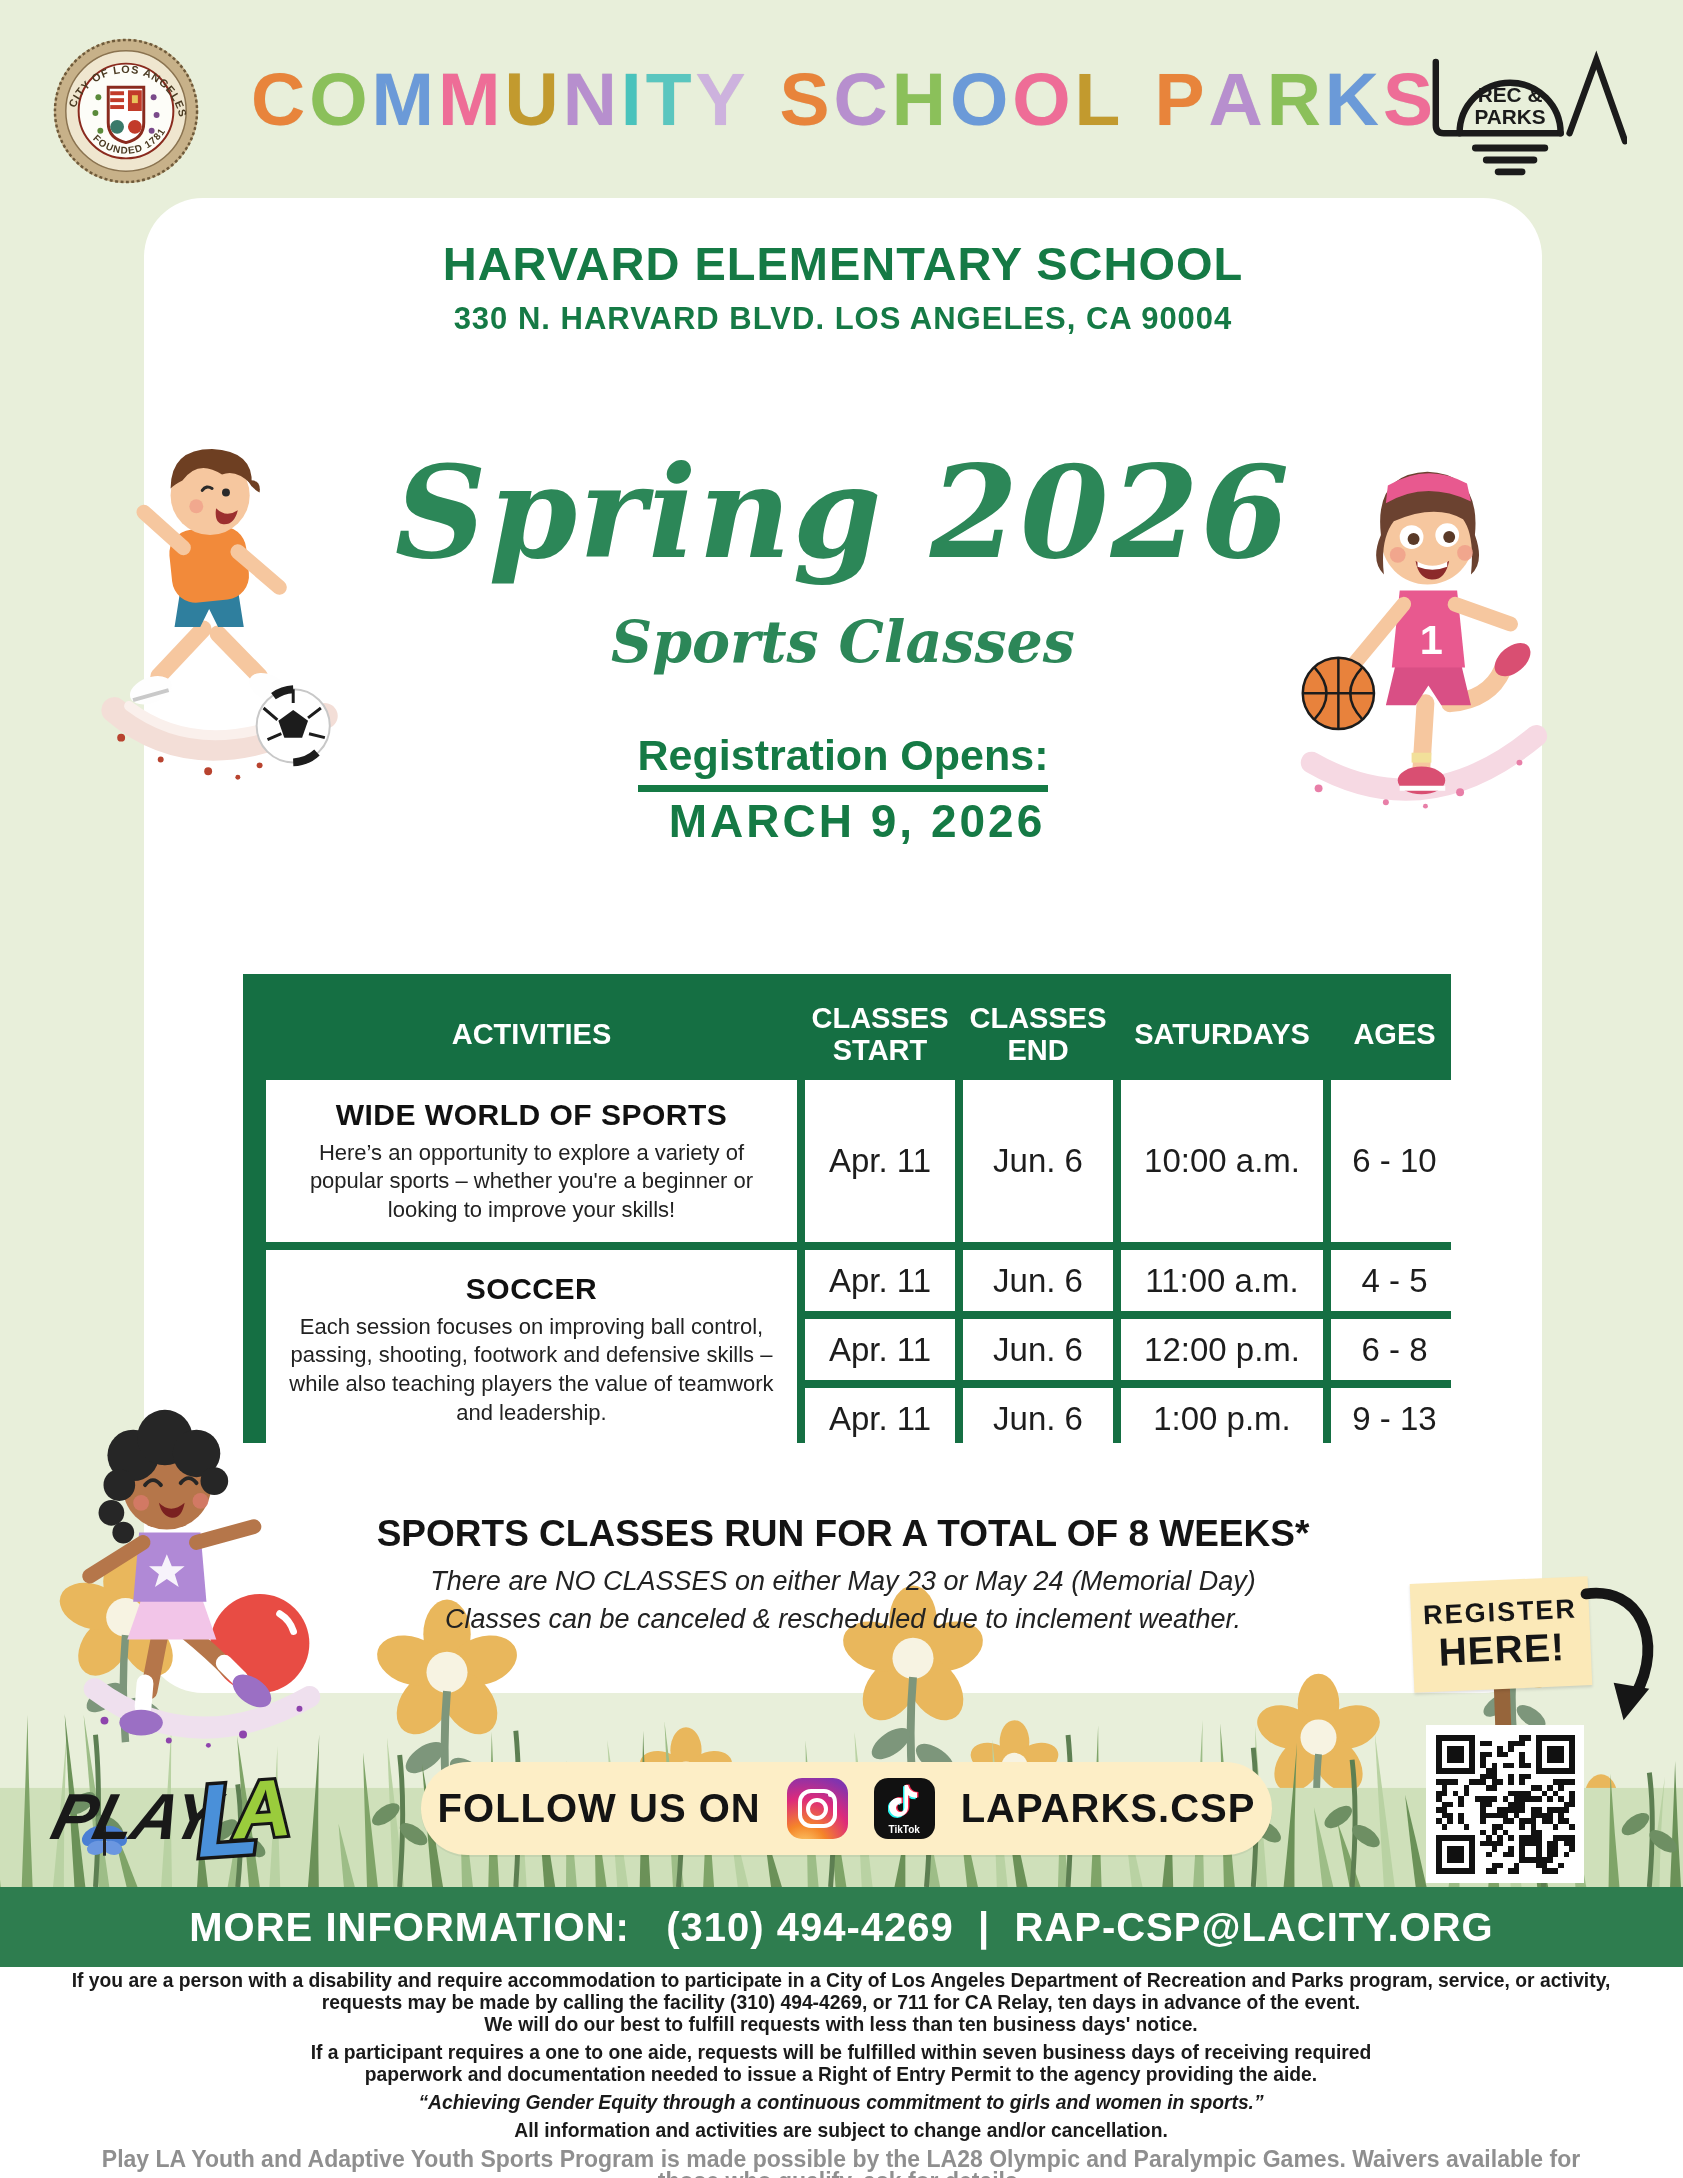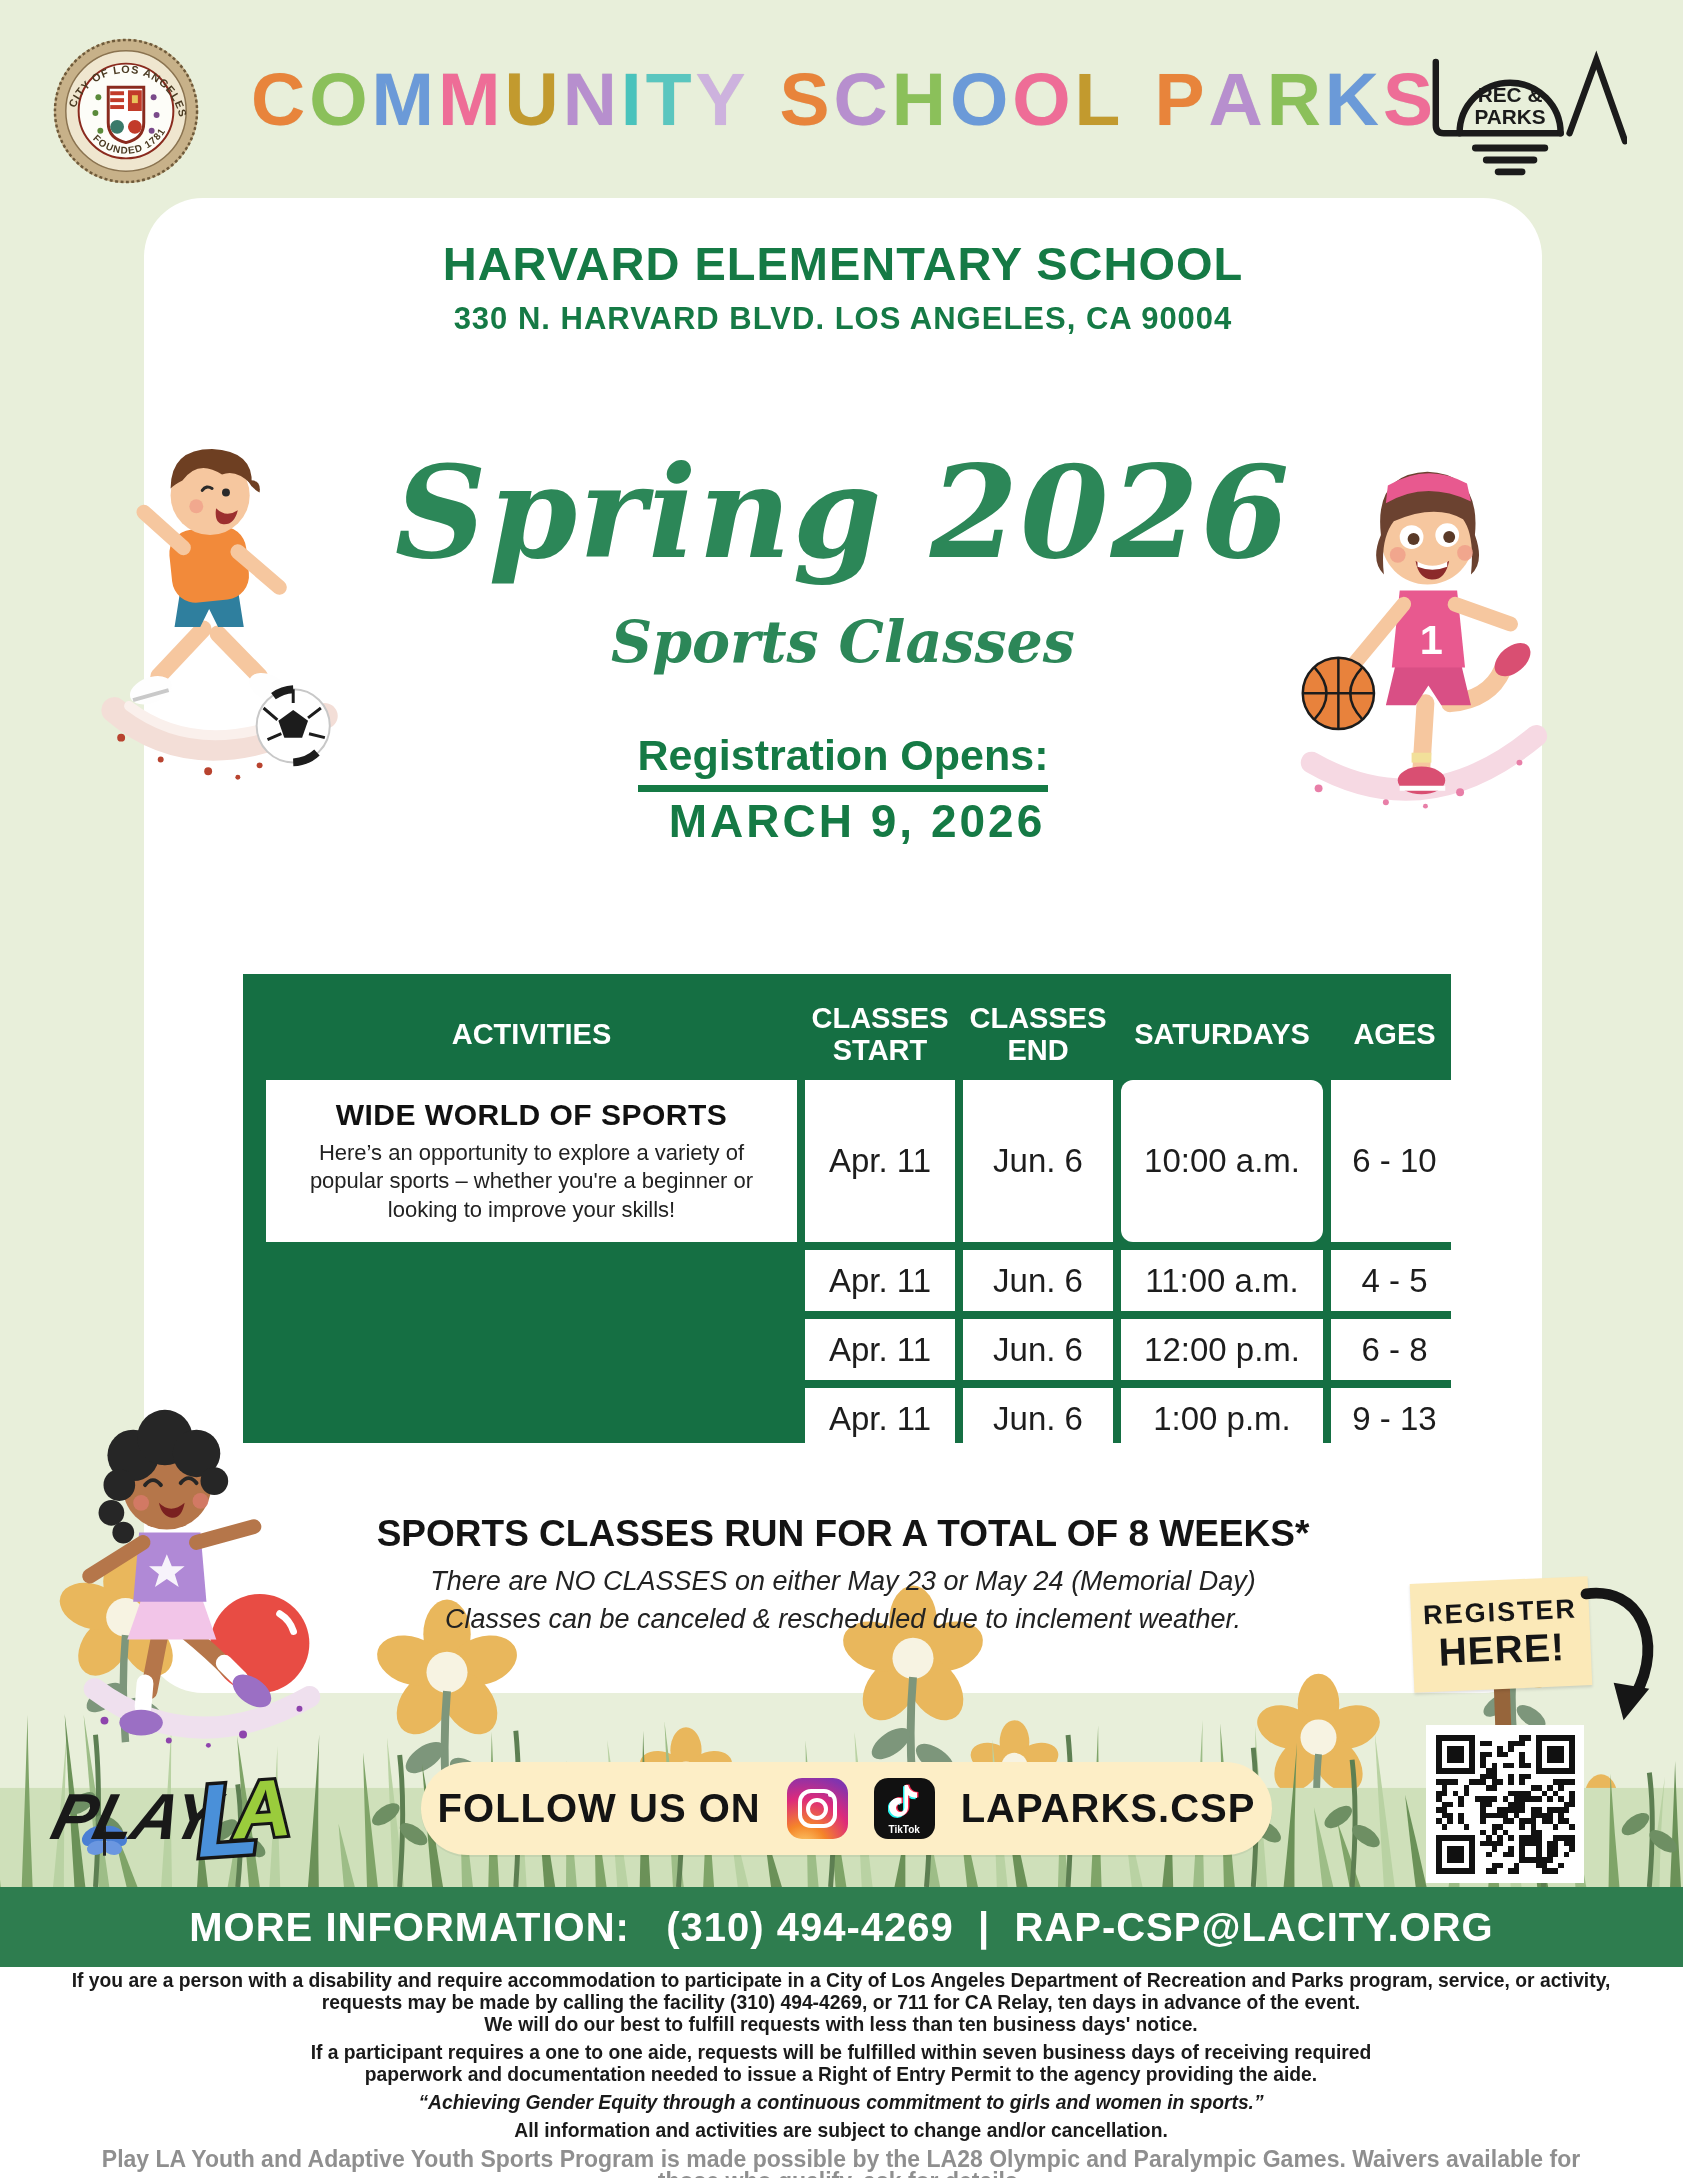--- a/index.html
+++ b/index.html
@@ -291,22 +291,26 @@
     <div class="th" style="grid-area: 1 / 2; max-width: 129px; margin: 0px auto;">CLASSES START</div>
     <div class="th" style="grid-area: 1 / 3; max-width: 129px; margin: 0px auto;">CLASSES END</div>
     <div class="th" style="grid-area: 1 / 4;">SATURDAYS</div>
     <div class="th" style="grid-area: 1 / 5;">AGES</div>
     <div class="activity" style="grid-area: 2 / 1 / span 1;">
       <div class="name">WIDE WORLD OF SPORTS</div>
       <div class="desc">Here’s an opportunity to explore a variety of popular sports – whether you're a beginner or looking to improve your skills!</div>
     </div>
     <div class="cell" style="grid-area: 2 / 2;">Apr. 11</div>
     <div class="cell" style="grid-area: 2 / 3;">Jun. 6</div>
-    <div class="cell" style="grid-area: 2 / 4; border-radius: 12px;">10:00 a.m.</div>
+    <div class="cell" style="grid-area: 2 / 4;">10:00 a.m.</div>
     <div class="cell" style="grid-area: 2 / 5;">6 - 10</div>
+    <div class="activity" style="grid-area: 3 / 1 / span 3;">
+      <div class="name">SOCCER</div>
+      <div class="desc">Each session focuses on improving ball control, passing, shooting, footwork and defensive skills – while also teaching players the value of teamwork and leadership.</div>
+    </div>
     <div class="cell" style="grid-area: 3 / 2;">Apr. 11</div>
     <div class="cell" style="grid-area: 3 / 3;">Jun. 6</div>
     <div class="cell" style="grid-area: 3 / 4;">11:00 a.m.</div>
     <div class="cell" style="grid-area: 3 / 5;">4 - 5</div>
     <div class="cell" style="grid-area: 4 / 2;">Apr. 11</div>
     <div class="cell" style="grid-area: 4 / 3;">Jun. 6</div>
     <div class="cell" style="grid-area: 4 / 4;">12:00 p.m.</div>
     <div class="cell" style="grid-area: 4 / 5;">6 - 8</div>
     <div class="cell" style="grid-area: 5 / 2;">Apr. 11</div>
     <div class="cell" style="grid-area: 5 / 3;">Jun. 6</div>

